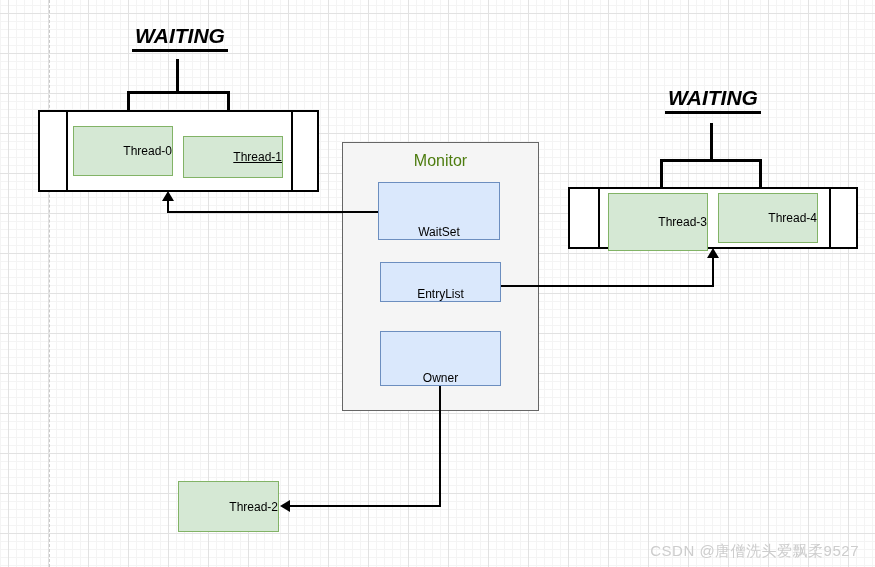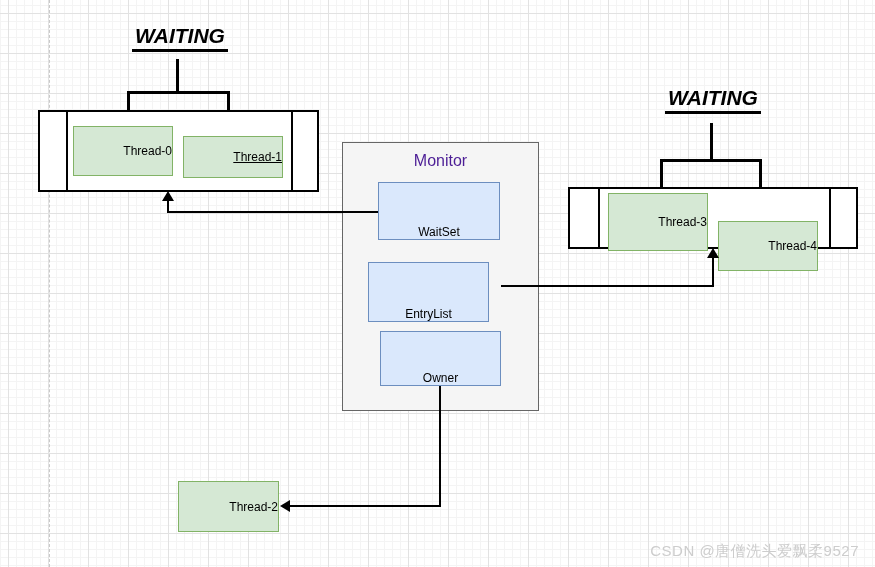--- a/index.html
+++ b/index.html
@@ -22,21 +22,21 @@
     background-position:8px 13px, 8px 13px, 0 5px, 0 5px;
   }
   .page-break{position:absolute; left:49px; top:0; height:567px; width:0; border-left:1px dashed #c9c9c9;}
   .big-title{position:absolute; font-size:21px; font-style:italic; font-weight:bold; color:#000; text-align:center; white-space:nowrap;text-decoration:underline;}
   .big-title span{display:inline-block; border-bottom:3px solid #000; padding:0 3px 1px 3px;}
   .container-box{position:absolute; background:#fff; border:2px solid #000; box-sizing:border-box;}
   .divider{position:absolute; top:0; bottom:0; width:2px; background:#000;}
   .thread-box{position:absolute; background:var(--thread-fill); border:1px solid var(--thread-border); box-sizing:border-box;
     display:flex; align-items:center; justify-content:flex-end; font-size:12px; color:#000;}
   .monitor-box{position:absolute; background:var(--monitor-fill); border:1px solid var(--monitor-border); box-sizing:border-box;}
-  .monitor-title{text-align:center; margin-top:9px; font-size:16px; color:#4c1d95;}
+  .monitor-title{text-align:center; margin-top:9px; font-size:16px; color:#4d7c0f;}
   .slot-box{position:absolute; background:var(--slot-fill); border:1px solid var(--slot-border); box-sizing:border-box;
     display:flex; align-items:flex-end; justify-content:center; font-size:12px; color:#000;}
   .line{position:absolute; background:var(--line);}
   .arrow-up{position:absolute; width:0; height:0; border-left:6px solid transparent; border-right:6px solid transparent; border-bottom:10px solid var(--line);}
   .arrow-left{position:absolute; width:0; height:0; border-top:6px solid transparent; border-bottom:6px solid transparent; border-right:10px solid var(--line);}
   .watermark{position:absolute; right:16px; bottom:6px; font-size:15px; color:#cdcdcd; letter-spacing:0.5px; white-space:nowrap;margin-top:16px;}
 </style>
 </head>
 <body>
 
@@ -71,31 +71,31 @@
   <div class="line" style="left:660px; top:159px; width:3px; height:35px;"></div>
   <div class="line" style="left:759px; top:159px; width:3px; height:35px;"></div>
 
   <div class="container-box" style="left:568px; top:187px; width:290px; height:62px;">
     <div class="divider" style="left:28px;"></div>
     <div class="divider" style="left:259px;"></div>
   </div>
   <div class="thread-box" style="left:608px; top:193px; width:100px; height:58px;">
     <span>Thread-3</span>
   </div>
-  <div class="thread-box" style="left:718px; top:193px; width:100px; height:50px;margin-top:28px;">
+  <div class="thread-box" style="left:718px; top:193px; width:100px; height:50px;">
     <span>Thread-4</span>
   </div>
 
   <div class="monitor-box" style="left:342px; top:142px; width:197px; height:269px;">
     <div class="monitor-title">Monitor</div>
   </div>
   <div class="slot-box" style="left:378px; top:182px; width:122px; height:58px;">
     <span>WaitSet</span>
   </div>
-  <div class="slot-box" style="left:368px; top:262px; width:121px; height:60px;">
+  <div class="slot-box" style="left:380px; top:262px; width:121px; height:40px;">
     <span>EntryList</span>
   </div>
   <div class="slot-box" style="left:380px; top:331px; width:121px; height:55px;">
     <span>Owner</span>
   </div>
 
   <div class="line" style="left:168px; top:211px; width:210px; height:2px;"></div>
   <div class="line" style="left:167px; top:199px; width:2px; height:14px;"></div>
   <div class="arrow-up" style="left:162px; top:191px;"></div>
 

